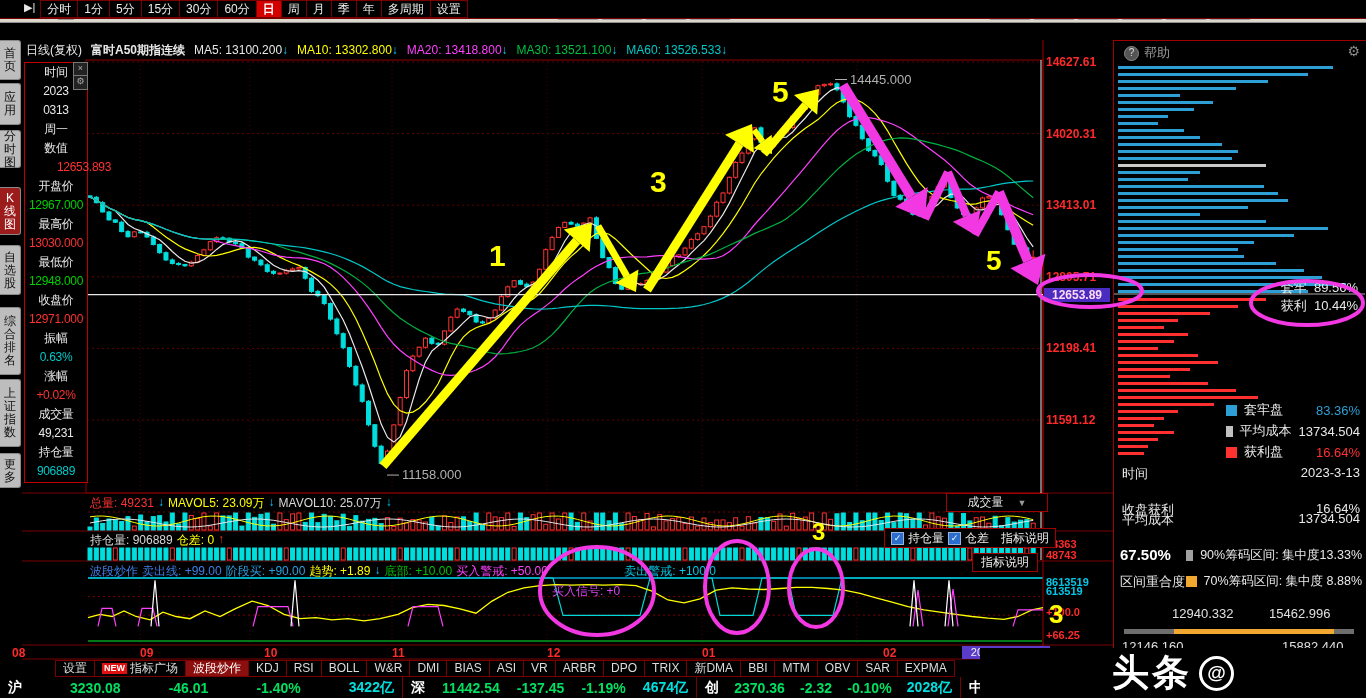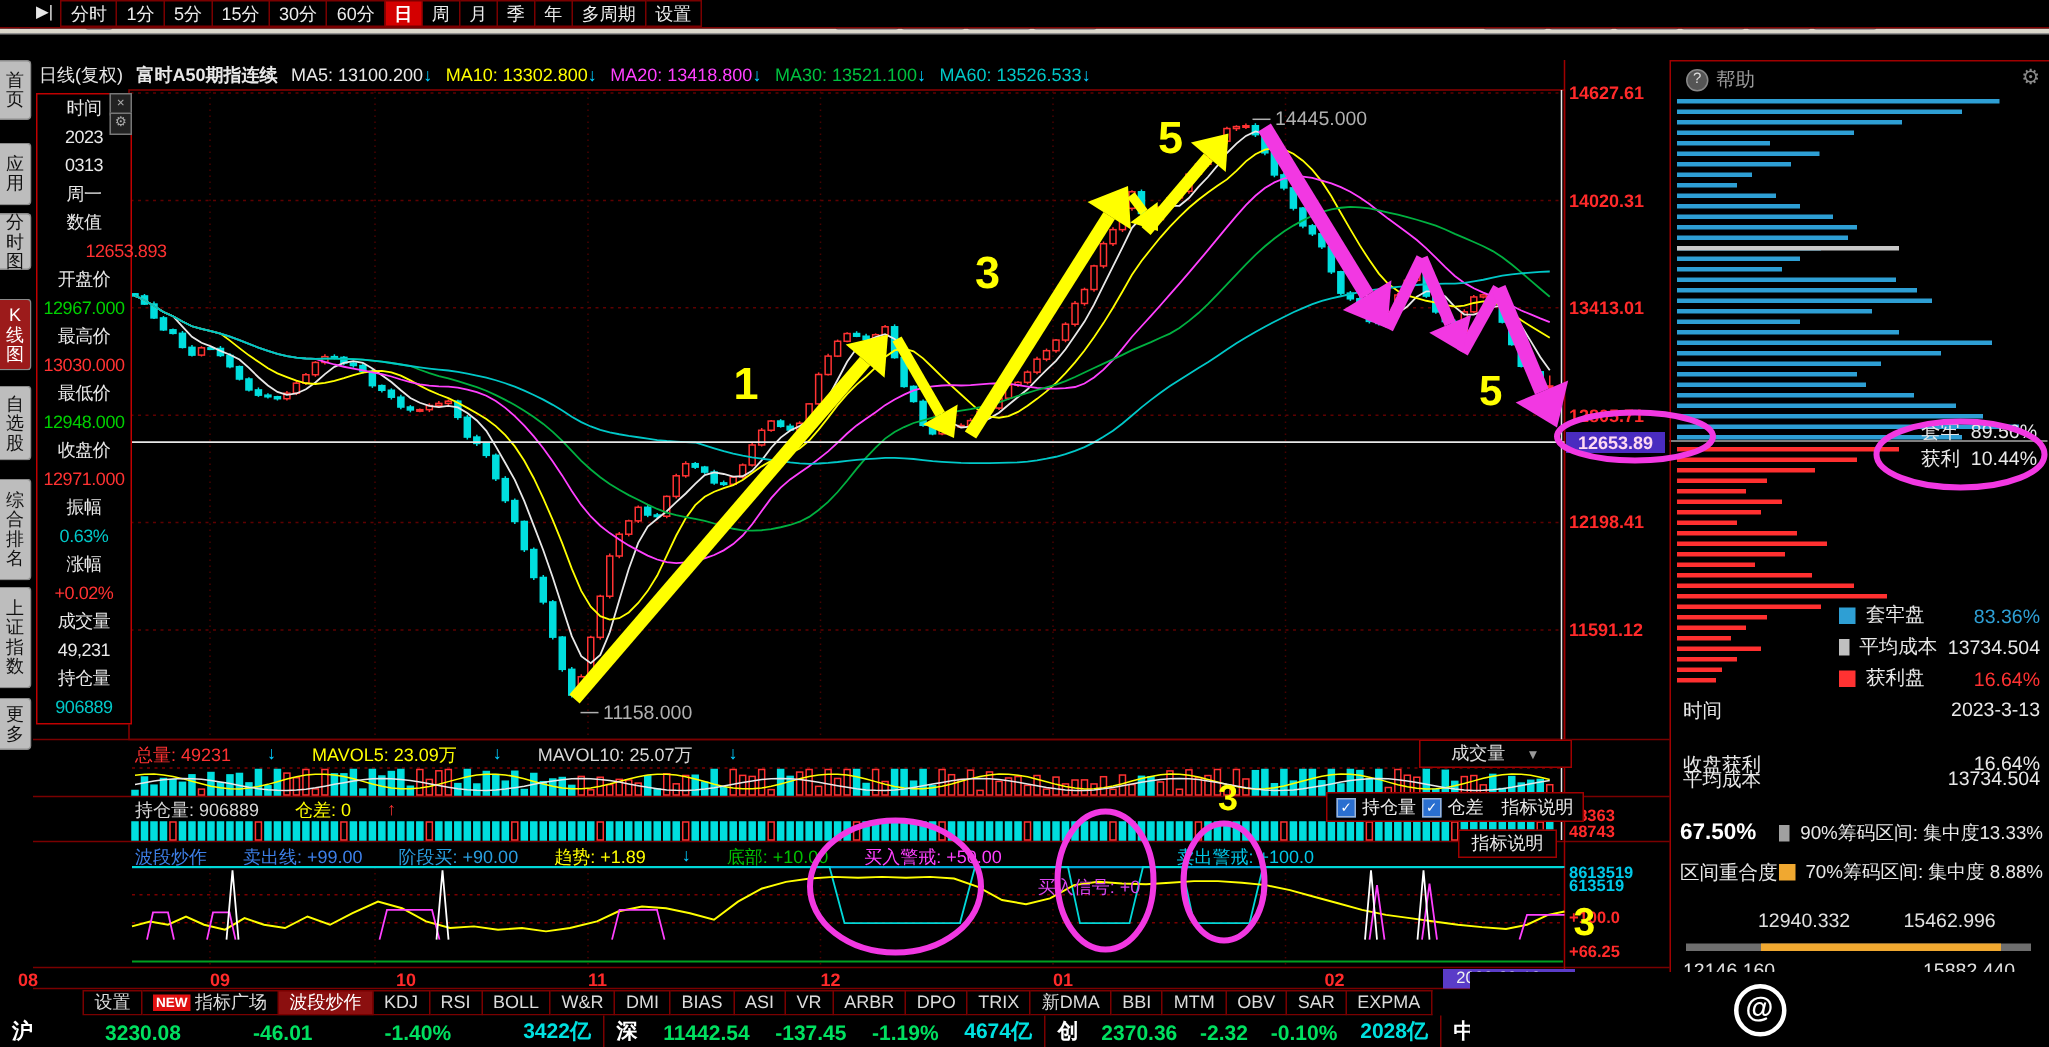--- a/index.html
+++ b/index.html
@@ -45,21 +45,21 @@
   #info-panel{left:24px;top:62px;width:62px;height:419px;background:#000;border:1px solid #c00000;z-index:12;}
   .ip-row{height:19px;line-height:19px;text-align:center;font-size:12px;letter-spacing:-.3px;white-space:nowrap;}
   #ip-close,#ip-gear{position:absolute;right:-1px;width:13px;height:13px;border:1px solid #777;background:#222;
     color:#aaa;font-size:9px;line-height:11px;text-align:center;z-index:13;}
   #ip-close{top:-1px;} #ip-gear{top:12px;}
   
   .axis-label{position:absolute;left:1046px;color:#ff2a2a;font-size:12px;font-weight:bold;z-index:11;white-space:nowrap;}
   #axis-current{position:absolute;left:1044px;width:66px;background:#4a2cc0;color:#ffd9f2;font-size:12px;
     font-weight:bold;text-align:center;z-index:11;}
   
-  .pane-header{position:absolute;left:90px;font-size:12px;display:flex;gap:24px;z-index:11;white-space:nowrap;}
+  .pane-header{position:absolute;left:90px;font-size:12px;display:flex;gap:4px;z-index:11;white-space:nowrap;}
   #vol-dropdown{position:absolute;left:946px;top:493px;width:100px;height:17px;border:1px solid #a00000;background:#000;
     color:#e0e0e0;font-size:12px;display:flex;align-items:center;justify-content:center;gap:14px;z-index:12;}
   #vol-dropdown .caret{color:#999;font-size:9px;}
   #checkbox-row{position:absolute;left:884px;top:528px;height:18px;border:1px solid #a00000;background:#000;
     display:flex;align-items:center;gap:4px;padding:0 6px;z-index:12;color:#ececec;font-size:12px;}
   .cbx{width:11px;height:11px;background:#2a6fd0;border:1px solid #9ab4d8;color:#fff;font-size:9px;
     line-height:10px;text-align:center;}
   .explain{color:#ececec;font-size:12px;}
   #ind-explain{position:absolute;left:972px;top:553px;width:64px;height:17px;border:1px solid #a00000;background:#000;
     display:flex;align-items:center;justify-content:center;z-index:12;}
@@ -174,21 +174,21 @@
     <div class="tfr">均线</div>
     <div class="tfr">窗</div>
     <div class="tfr">▶|</div>
   </div>
 <div id="symbol-title">富时A50期指连续 CN0Y</div>
 
 <div id="sidebar" class="abs">
     <div class="sb-item" style="height: 38px; margin-top: 0px;">
       <span>首页</span>
     </div>
-    <div class="sb-item" style="height: 40px; margin-top: 15px;">
+    <div class="sb-item" style="height: 40px; margin-top: 3px;">
       <span>应用</span>
     </div>
     <div class="sb-item" style="height: 36px; margin-top: 5px;">
       <span>分时图</span>
     </div>
     <div class="sb-item sel" style="height: 46px; margin-top: 19px;">
       <span>K线图</span>
     </div>
     <div class="sb-item" style="height: 48px; margin-top: 10px;">
       <span>自选股</span>
@@ -1227,14 +1227,15 @@
     <ellipse cx="816" cy="588" rx="27" ry="39" fill="none" stroke="#f238e2" stroke-width="4"></ellipse>
     <text x="489" y="266" fill="#ffff00" font-size="30" font-weight="bold" font-family="inherit">1</text>
     <text x="650" y="192" fill="#ffff00" font-size="30" font-weight="bold" font-family="inherit">3</text>
     <text x="772" y="102" fill="#ffff00" font-size="30" font-weight="bold" font-family="inherit">5</text>
     <text x="986" y="270" fill="#ffff00" font-size="28" font-weight="bold" font-family="inherit">5</text>
     <text x="812" y="540" fill="#ffff00" font-size="24" font-weight="bold" font-family="inherit">3</text>
     <text x="1049" y="623" fill="#ffff00" font-size="26" font-weight="bold" font-family="inherit">3</text>
   </svg>
 
 <div id="watermark" class="abs">
+  <span class="wm-brand">头条</span>
   <span class="wm-at">@</span>
 </div>
 
 </body></html>

